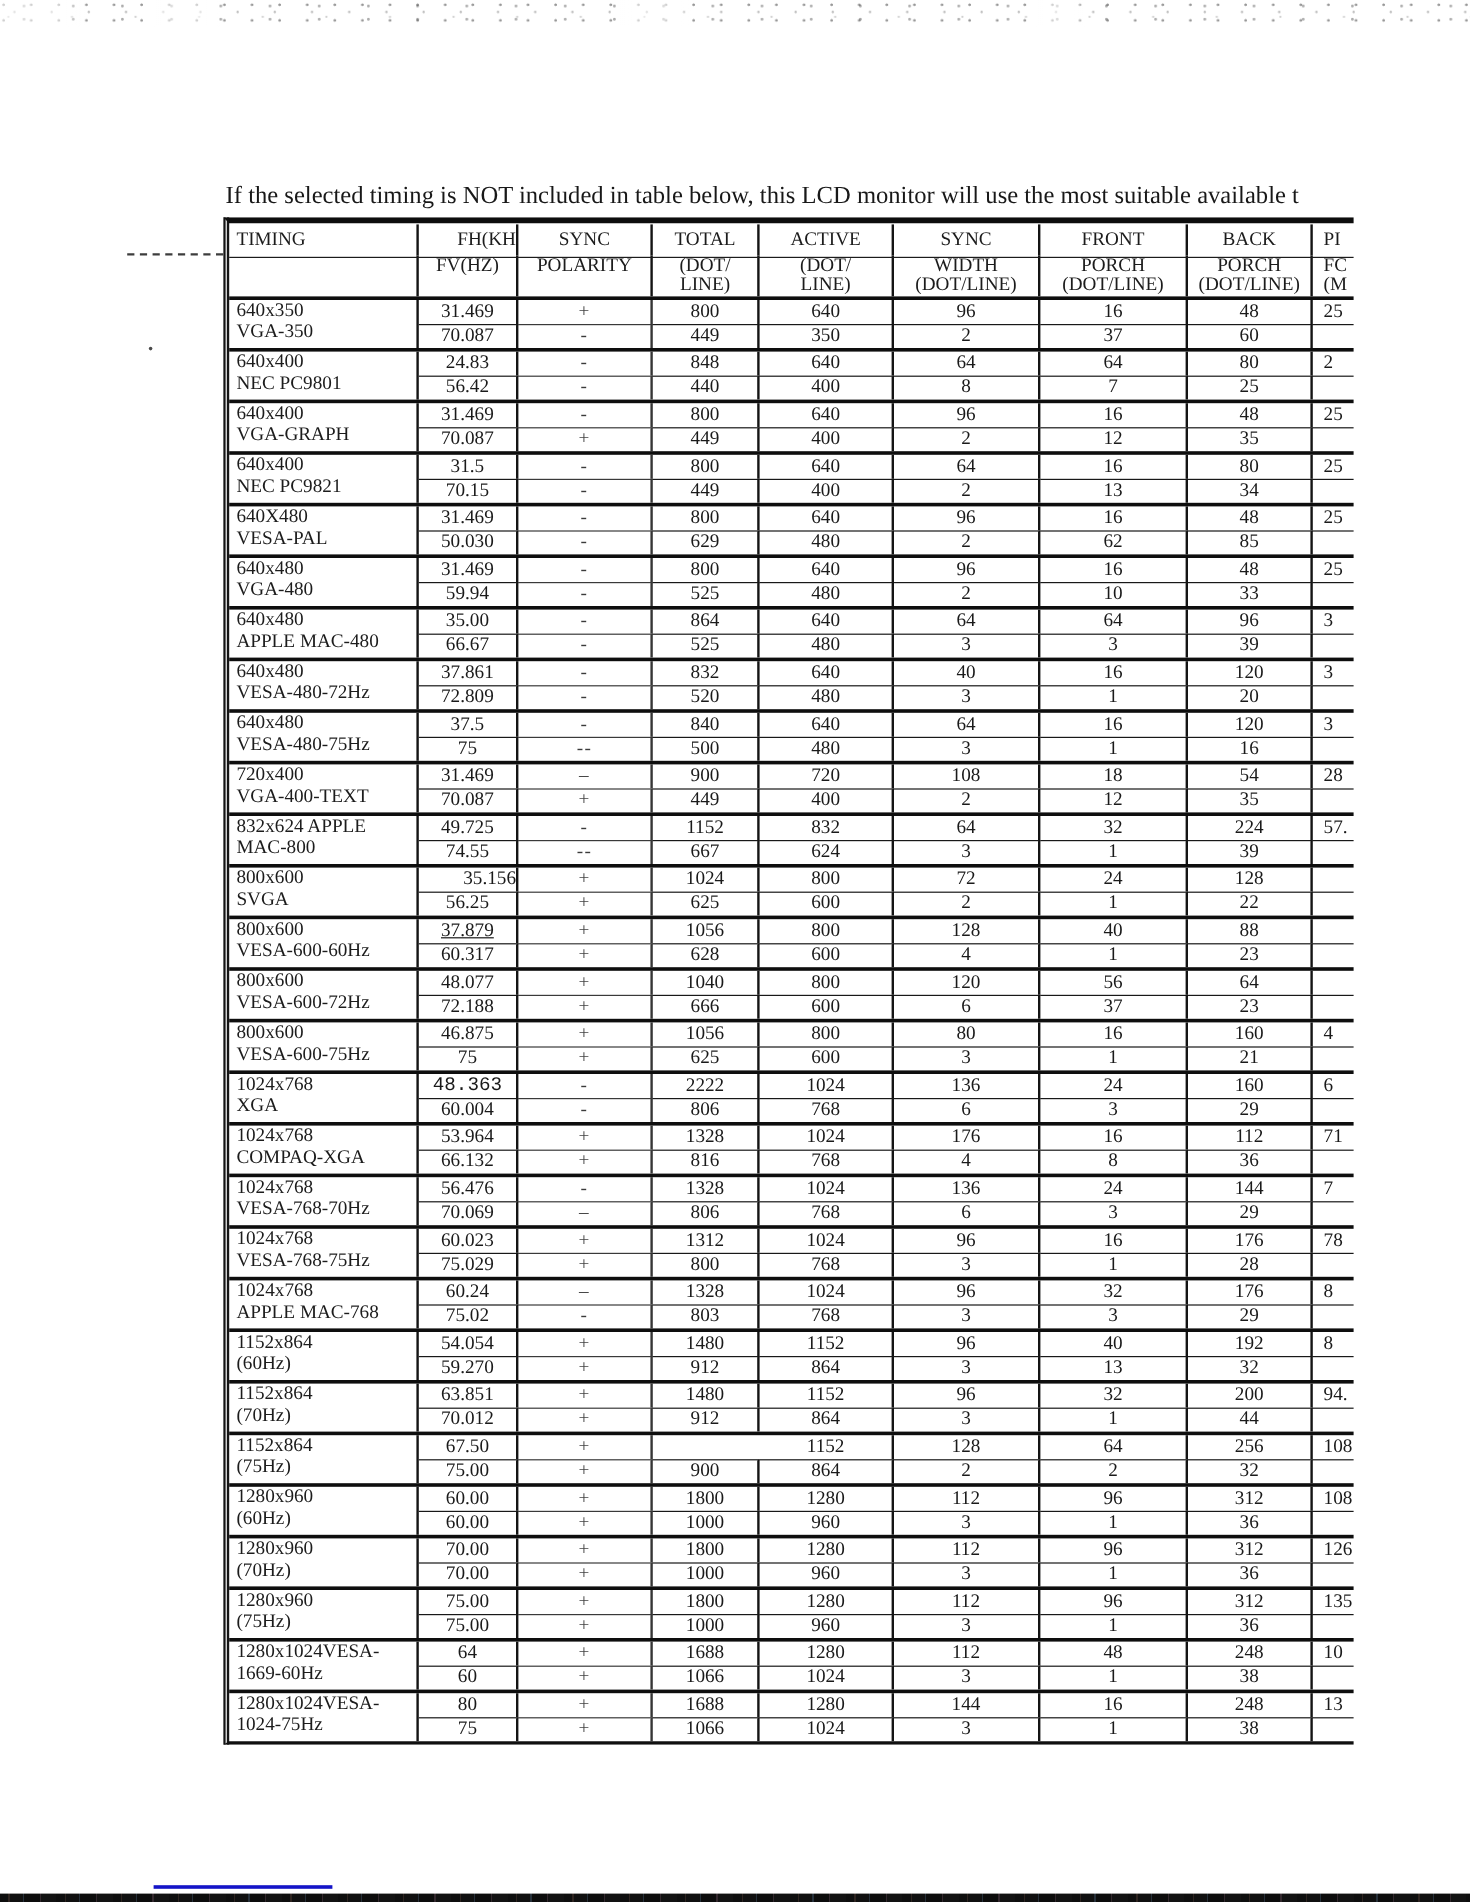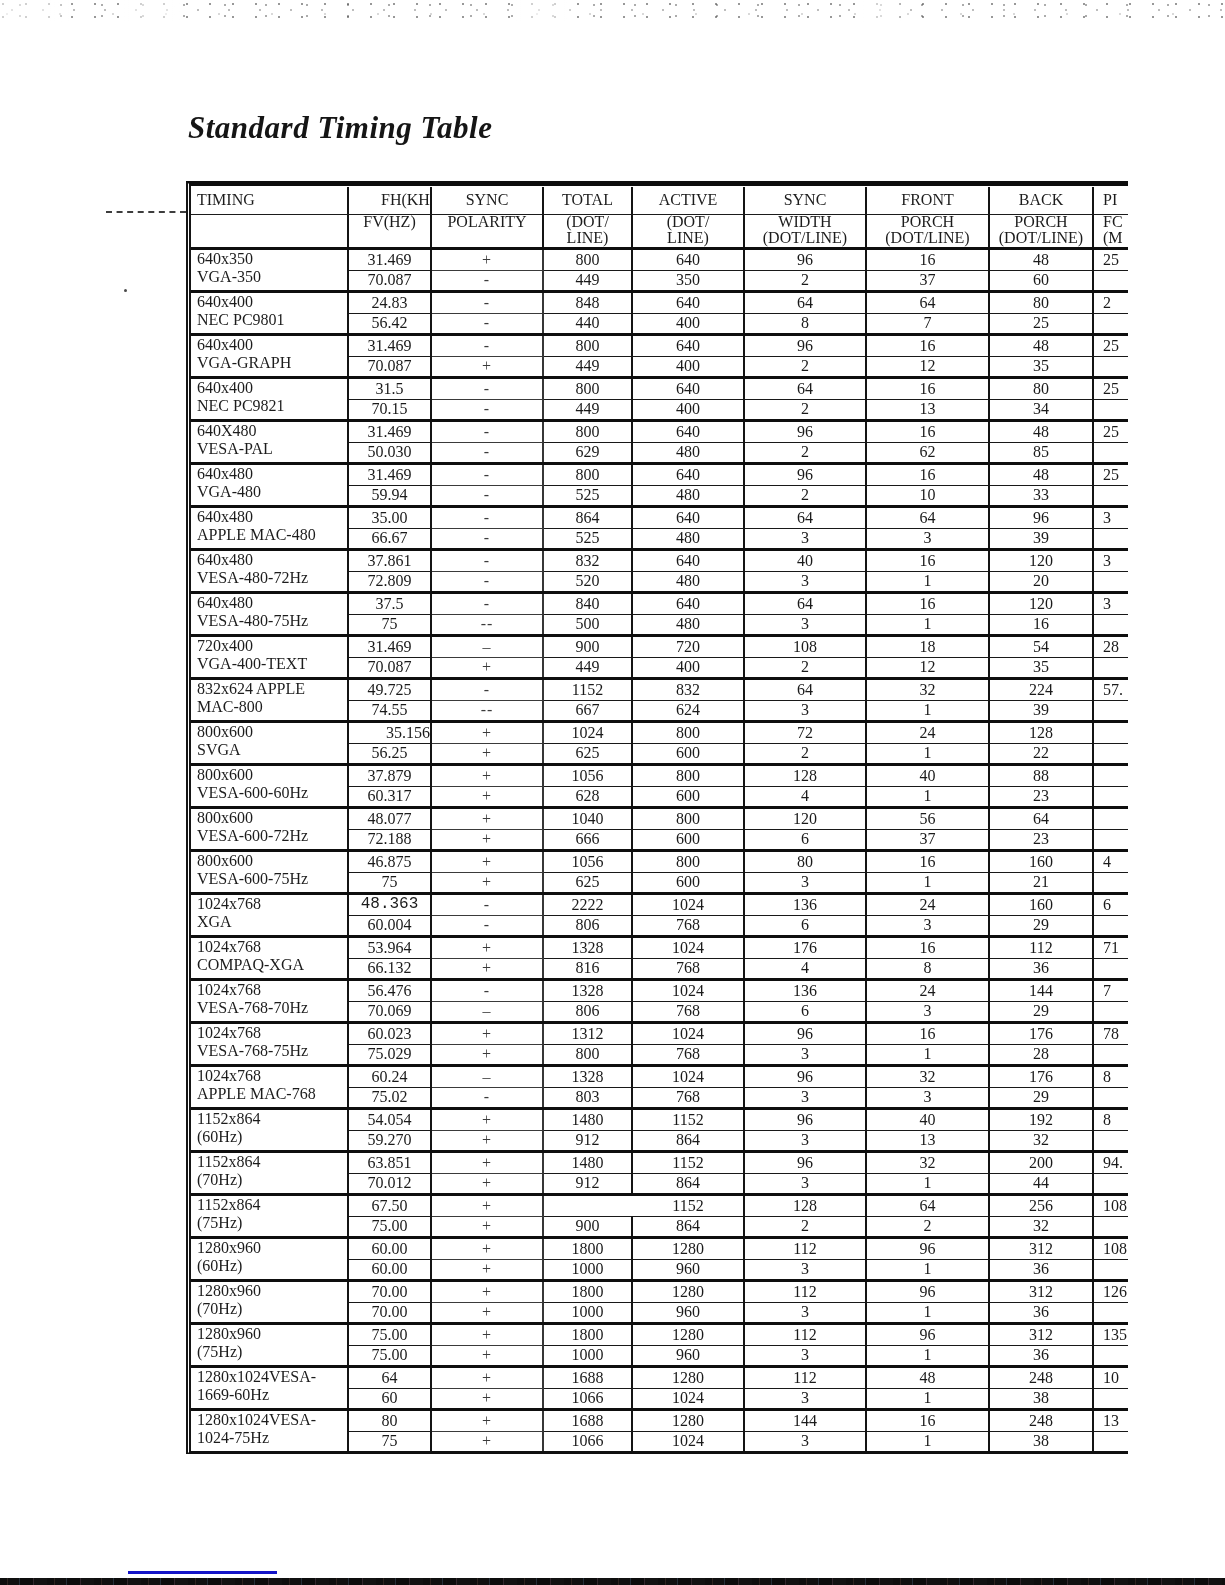--- a/index.html
+++ b/index.html
@@ -93,21 +93,21 @@
         #0e0e0e 0 7px, #2e2420 7px 8px, #101010 8px 19px, #26303a 19px 20px,
         #0c0c0c 20px 33px, #33282e 33px 34px, #121212 34px 47px);
   }
 </style>
 </head>
 <body>
 
 <div class="page">
   <div class="noise-top"></div>
 
-  <div class="title">Standard Timing Table</div>
+  <div class="subtitle">If the selected timing is NOT included in table below, this LCD monitor will use the most suitable available t</div>
 
   <div class="margin-dash"></div>
   <div class="margin-dot"></div>
 
   <div class="table-clip">
     <div class="ttable">
       <div class="thead" id="thead">
         <div class="rule"></div>
       <div class="hc first" style="grid-area: 1 / 1;">TIMING</div>
           <div class="hc2" style="grid-area: 2 / 1;">
@@ -418,21 +418,21 @@
             <div class="cell" style="grid-area: 1 / 8;">128</div>
             <div class="cell bot" style="grid-area: 2 / 8;">22</div>
             <div class="cell last" style="grid-area: 1 / 9;"></div>
             <div class="cell bot last" style="grid-area: 2 / 9;"></div>
           </div>
           <div class="group">
             <div class="timing-cell" style="grid-column: 1;">
               <div class="">800x600</div>
               <div class="">VESA-600-60Hz</div>
             </div>
-            <div class="cell" style="grid-area: 1 / 2;">37.879</div>
+            <div class="cell" style="grid-area: 1 / 2; text-decoration: underline;">37.879</div>
             <div class="cell bot" style="grid-area: 2 / 2;">60.317</div>
             <div class="cell pol" style="grid-area: 1 / 3;">+</div>
             <div class="cell bot pol" style="grid-area: 2 / 3;">+</div>
             <div class="cell" style="grid-area: 1 / 4;">1056</div>
             <div class="cell bot" style="grid-area: 2 / 4;">628</div>
             <div class="cell" style="grid-area: 1 / 5;">800</div>
             <div class="cell bot" style="grid-area: 2 / 5;">600</div>
             <div class="cell" style="grid-area: 1 / 6;">128</div>
             <div class="cell bot" style="grid-area: 2 / 6;">4</div>
             <div class="cell" style="grid-area: 1 / 7;">40</div>

